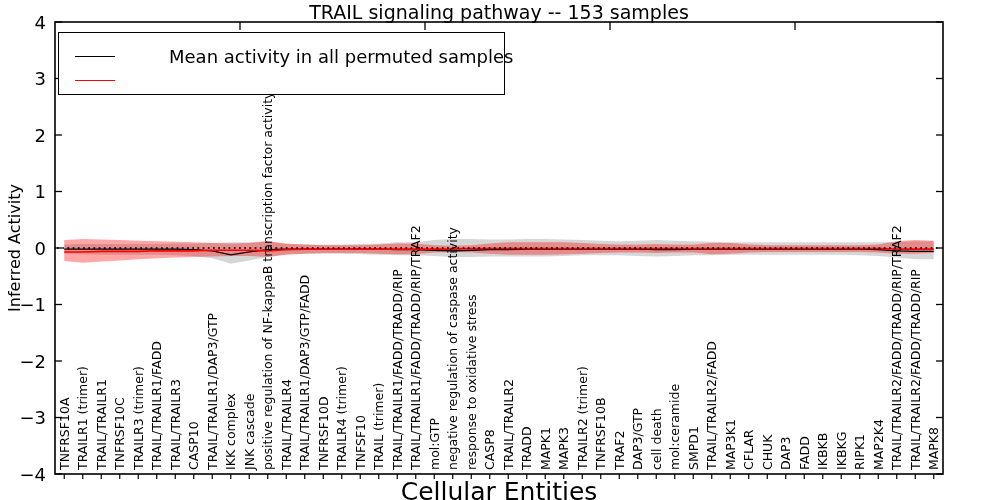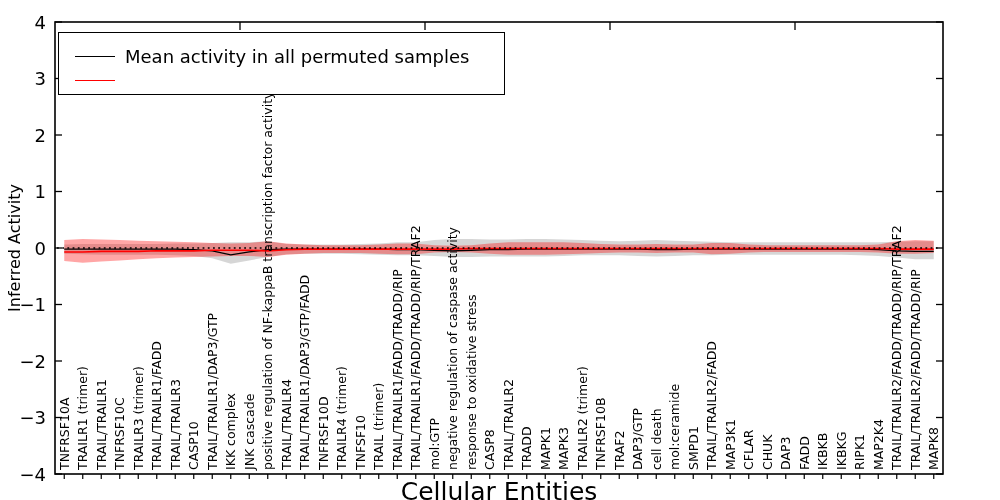--- a/index.html
+++ b/index.html
@@ -21,26 +21,27 @@
     position:absolute;left:14px;top:248px;font-size:16px;z-index:2;
     white-space:nowrap;transform:translate(-50%,-50%) rotate(-90deg);
   }
   .legend{
     position:absolute;left:58px;top:32px;width:447px;height:63px;
     background:#ffffff;border:1.6px solid #000;z-index:3;
     box-sizing:border-box;display:flex;flex-direction:column;justify-content:space-evenly;
   }
   .legend-row{display:flex;align-items:center;padding-left:16px;}
   .legend-line{display:inline-block;width:40px;height:0;border-top:1.8px solid #000;margin-right:10px;flex:0 0 auto;}
-  .legend-text{font-size:18px;white-space:nowrap;}
+  .legend-text{font-size:18px;white-space:nowrap;margin-left:44px;}
 </style>
 </head>
 <body>
 
 <div class="figure">
+  <div class="chart-title">TRAIL signaling pathway -- 153 samples</div>
   <div class="ylabel">Inferred Activity</div>
   <svg id="plot-svg" width="1000" height="500">
       <polygon points="64.25,244.60999999999999 82.75,244.04500000000002 101.25,244.04500000000002 119.75,244.04500000000002 138.25,244.04500000000002 156.75,244.04500000000002 175.25,243.48 193.75,243.48 212.25,242.91500000000002 230.75,242.35 249.25,242.35 267.75,241.22 286.25,244.04500000000002 304.75,244.60999999999999 323.25,244.60999999999999 341.75,244.60999999999999 360.25,244.04500000000002 378.75,243.48 397.25,242.35 415.75,242.35 434.25,240.09 452.75,238.95999999999998 471.25,238.95999999999998 489.75,239.525 508.25,239.525 526.75,238.95999999999998 545.25,238.95999999999998 563.75,239.525 582.25,240.09 600.75,240.655 619.25,241.22 637.75,240.655 656.25,240.09 674.75,240.655 693.25,241.22 711.75,241.785 730.25,242.35 748.75,242.35 767.25,242.35 785.75,242.35 804.25,242.35 822.75,242.35 841.25,242.35 859.75,242.35 878.25,242.35 896.75,241.785 915.25,241.22 933.75,241.22 933.75,259.3 915.25,259.3 896.75,257.605 878.25,255.90999999999997 859.75,255.345 841.25,254.78 822.75,254.78 804.25,254.78 785.75,254.78 767.25,254.78 748.75,254.78 730.25,254.78 711.75,255.345 693.25,255.345 674.75,255.90999999999997 656.25,256.475 637.75,255.90999999999997 619.25,255.345 600.75,255.345 582.25,255.345 563.75,255.90999999999997 545.25,256.475 526.75,256.475 508.25,256.475 489.75,256.475 471.25,257.04 452.75,257.04 434.25,255.90999999999997 415.75,255.345 397.25,255.345 378.75,254.78 360.25,254.21500000000003 341.75,253.64999999999998 323.25,253.64999999999998 304.75,253.64999999999998 286.25,254.21500000000003 267.75,257.04 249.25,260.42999999999995 230.75,263.82000000000005 212.25,258.16999999999996 193.75,255.90999999999997 175.25,255.345 156.75,254.78 138.25,254.78 119.75,254.78 101.25,254.78 82.75,254.21500000000003 64.25,253.64999999999998" fill="rgba(0,0,0,0.16)" stroke="none"></polygon>
       <polygon points="64.25,240.09 82.75,238.95999999999998 101.25,239.525 119.75,240.09 138.25,240.655 156.75,241.22 175.25,241.785 193.75,242.35 212.25,242.91500000000002 230.75,243.48 249.25,242.91500000000002 267.75,241.22 286.25,243.48 304.75,244.60999999999999 323.25,245.175 341.75,245.175 360.25,245.175 378.75,244.60999999999999 397.25,243.48 415.75,243.48 434.25,245.175 452.75,245.74 471.25,245.175 489.75,243.48 508.25,242.35 526.75,242.35 545.25,242.35 563.75,242.35 582.25,242.91500000000002 600.75,244.04500000000002 619.25,244.60999999999999 637.75,244.60999999999999 656.25,244.04500000000002 674.75,244.60999999999999 693.25,244.60999999999999 711.75,242.91500000000002 730.25,242.91500000000002 748.75,244.60999999999999 767.25,245.175 785.75,245.175 804.25,245.175 822.75,245.175 841.25,245.175 859.75,245.175 878.25,244.60999999999999 896.75,241.22 915.25,240.09 933.75,240.655 933.75,253.08499999999998 915.25,253.64999999999998 896.75,253.64999999999998 878.25,252.52 859.75,251.955 841.25,251.955 822.75,251.955 804.25,251.955 785.75,251.955 767.25,251.955 748.75,252.52 730.25,253.64999999999998 711.75,254.21500000000003 693.25,252.52 674.75,252.52 656.25,253.08499999999998 637.75,252.52 619.25,252.52 600.75,253.08499999999998 582.25,253.64999999999998 563.75,254.21500000000003 545.25,254.78 526.75,254.78 508.25,254.78 489.75,253.64999999999998 471.25,252.52 452.75,251.955 434.25,252.52 415.75,254.21500000000003 397.25,254.21500000000003 378.75,253.64999999999998 360.25,253.08499999999998 341.75,253.08499999999998 323.25,253.08499999999998 304.75,253.64999999999998 286.25,254.78 267.75,257.04 249.25,255.90999999999997 230.75,255.90999999999997 212.25,256.475 193.75,257.04 175.25,257.605 156.75,258.16999999999996 138.25,259.3 119.75,260.42999999999995 101.25,261.56 82.75,262.69 64.25,260.995" fill="rgba(255,0,0,0.35)" stroke="none"></polygon>
       <polyline points="64.25,249.12999999999997 82.75,249.12999999999997 101.25,249.12999999999997 119.75,249.12999999999997 138.25,249.12999999999997 156.75,249.12999999999997 175.25,249.12999999999997 193.75,249.69500000000002 212.25,250.825 230.75,254.78 249.25,251.955 267.75,249.69500000000002 286.25,249.12999999999997 304.75,249.12999999999997 323.25,249.12999999999997 341.75,249.12999999999997 360.25,249.12999999999997 378.75,249.12999999999997 397.25,249.69500000000002 415.75,249.69500000000002 434.25,250.26 452.75,250.825 471.25,250.26 489.75,249.69500000000002 508.25,249.69500000000002 526.75,249.12999999999997 545.25,249.12999999999997 563.75,249.12999999999997 582.25,249.12999999999997 600.75,249.12999999999997 619.25,249.12999999999997 637.75,249.12999999999997 656.25,249.69500000000002 674.75,249.69500000000002 693.25,249.12999999999997 711.75,249.12999999999997 730.25,249.12999999999997 748.75,249.12999999999997 767.25,249.12999999999997 785.75,249.12999999999997 804.25,249.12999999999997 822.75,249.12999999999997 841.25,249.12999999999997 859.75,249.12999999999997 878.25,249.69500000000002 896.75,250.825 915.25,251.39 933.75,251.39" fill="none" stroke="#000000" stroke-width="1.3"></polyline>
       <polyline points="64.25,251.955 82.75,251.955 101.25,251.39 119.75,251.39 138.25,251.39 156.75,250.825 175.25,250.825 193.75,250.825 212.25,250.26 230.75,250.26 249.25,250.26 267.75,250.825 286.25,249.69500000000002 304.75,249.12999999999997 323.25,249.12999999999997 341.75,249.12999999999997 360.25,249.12999999999997 378.75,249.12999999999997 397.25,249.12999999999997 415.75,249.12999999999997 434.25,249.12999999999997 452.75,249.12999999999997 471.25,248.565 489.75,248.565 508.25,248.565 526.75,248.565 545.25,248.565 563.75,248.565 582.25,248.565 600.75,248.565 619.25,248.565 637.75,248.565 656.25,248.565 674.75,248.565 693.25,248.565 711.75,248.565 730.25,248.565 748.75,248.565 767.25,248.565 785.75,248.565 804.25,248.565 822.75,248.565 841.25,248.565 859.75,248.565 878.25,248.565 896.75,249.12999999999997 915.25,249.12999999999997 933.75,249.12999999999997" fill="none" stroke="#ff0000" stroke-width="1.6"></polyline>
       <line x1="57" y1="248" x2="941" y2="248" stroke="#000" stroke-width="1.6" stroke-dasharray="1.8 3.4"></line>
       <text x="68.85" y="470" transform="rotate(-90 68.85 470)" text-anchor="start" font-size="12.5px" fill="#000">TNFRSF10A</text>
       <text x="87.35" y="470" transform="rotate(-90 87.35 470)" text-anchor="start" font-size="12.5px" fill="#000">TRAILR1 (trimer)</text>
       <text x="105.85" y="470" transform="rotate(-90 105.85 470)" text-anchor="start" font-size="12.5px" fill="#000">TRAIL/TRAILR1</text>

